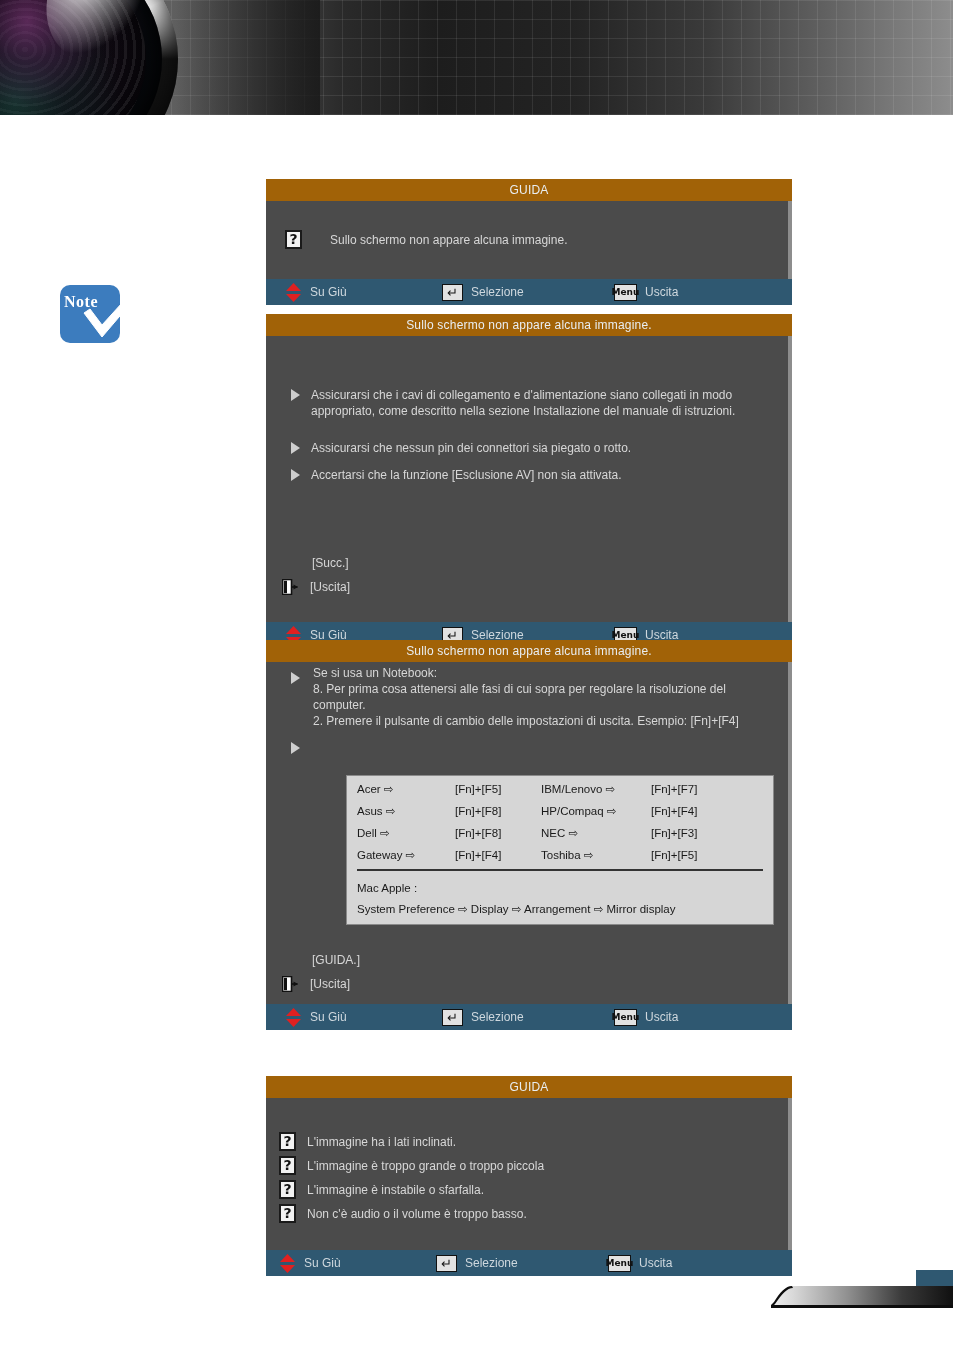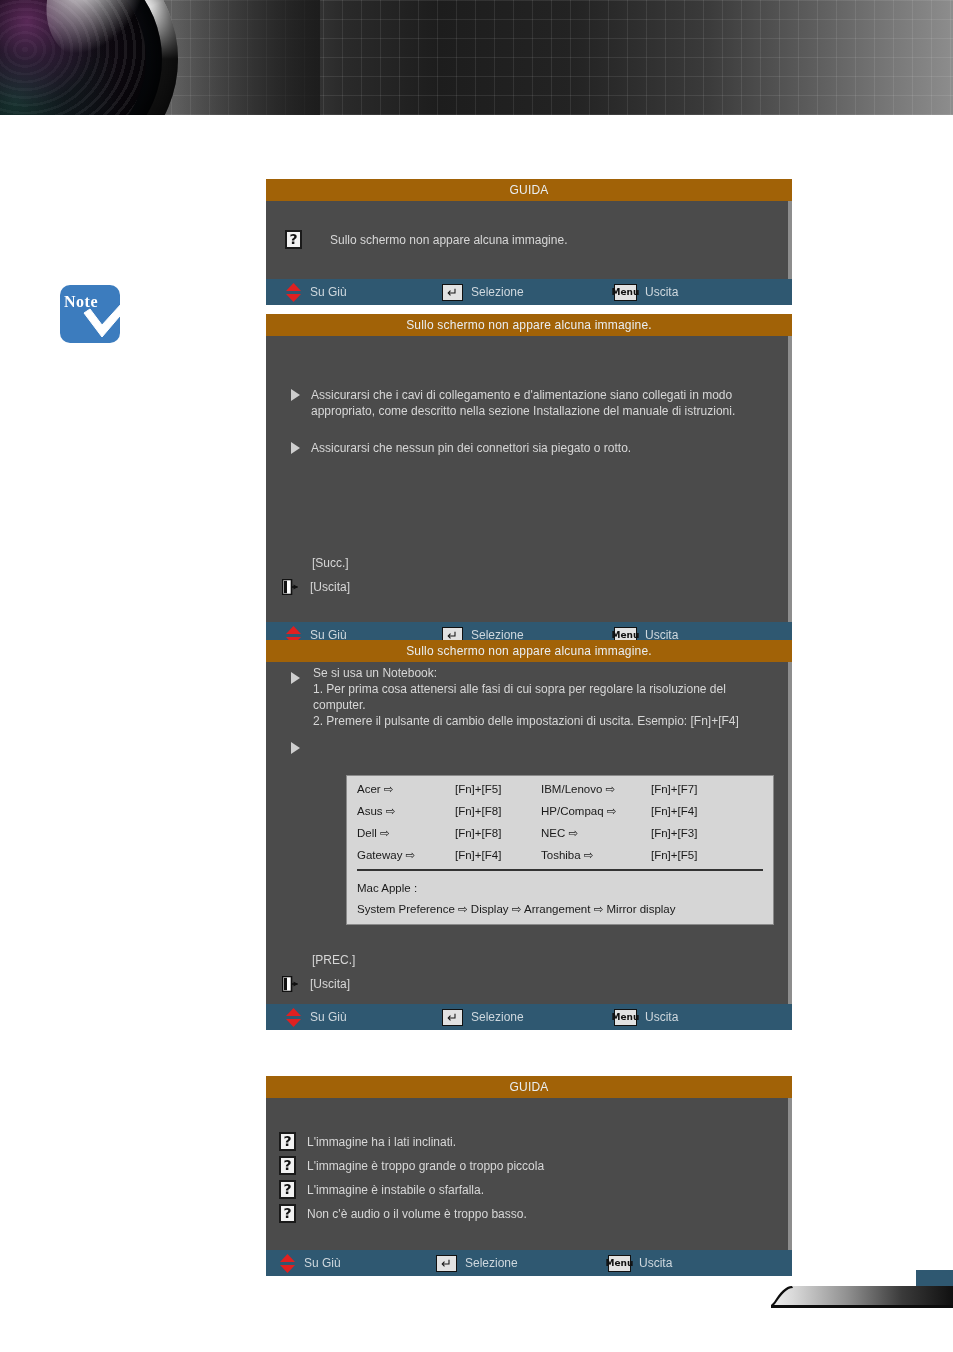--- a/index.html
+++ b/index.html
@@ -201,20 +201,24 @@
       <div class="scrollbar" style="height:286px;"></div>
 
       <div class="bul-row" style="position:absolute;left:25px;top:51px;width:472px;">
         <div class="bullet"></div>
         <span class="bul-text">Assicurarsi che i cavi di collegamento e d'alimentazione siano collegati in modo appropriato, come descritto nella sezione Installazione del manuale di istruzioni.</span>
       </div>
       <div class="bul-row" style="position:absolute;left:25px;top:104px;width:472px;">
         <div class="bullet"></div>
         <span class="bul-text">Assicurarsi che nessun pin dei connettori sia piegato o rotto.</span>
       </div>
+      <div class="bul-row" style="position:absolute;left:25px;top:131px;width:472px;">
+        <div class="bullet"></div>
+        <span class="bul-text">Accertarsi che la funzione [Esclusione AV] non sia attivata.</span>
+      </div>
 
       <div style="position:absolute;left:46px;top:219px;" class="bul-text">[Succ.]</div>
       <div style="position:absolute;left:16px;top:243px;display:flex;align-items:center;gap:12px;">
         <svg class="exit-ico" viewBox="0 0 16 16">
           <rect x="0.5" y="0.5" width="9" height="15" fill="#ffffff" stroke="#111" stroke-width="1.6"></rect>
           <rect x="1.8" y="1.8" width="3.2" height="12.4" fill="#111"></rect>
           <path d="M9 8 L15.5 8" stroke="#111" stroke-width="1.6"></path>
           <polygon points="16,8 11.5,5.4 11.5,10.6" fill="#111"></polygon>
         </svg>
         <span class="bul-text">[Uscita]</span>
@@ -242,21 +246,21 @@
   <div class="osd" style="top:640px;">
     <div class="osd-title">Sullo schermo non appare alcuna immagine.</div>
     <div class="osd-body" style="height:342px;">
       <div class="scrollbar" style="height:342px;"></div>
 
       <div class="bullet" style="position:absolute;left:25px;top:8px;"></div>
       <div class="bullet" style="position:absolute;left:25px;top:78px;"></div>
 
       <div style="position:absolute;left:47px;top:3px;width:460px;">
         <div class="bul-text">Se si usa un Notebook:</div>
-        <div class="bul-text">1. Per prima cosa attenersi alle fasi di cui sopra per regolare la risoluzione del computer.</div>
+        <div class="bul-text">8. Per prima cosa attenersi alle fasi di cui sopra per regolare la risoluzione del computer.</div>
         <div class="bul-text">2. Premere il pulsante di cambio delle impostazioni di uscita. Esempio: [Fn]+[F4]</div>
       </div>
 
       <div class="kb-table" style="position:absolute;left:80px;top:113px;margin:0;">
         <div class="kb-grid">
           <span><span>Acer</span> <span class="arrowg">⇨</span></span>
           <span>[Fn]+[F5]</span>
           <span><span>IBM/Lenovo</span> <span class="arrowg">⇨</span></span>
           <span>[Fn]+[F7]</span>
 
@@ -281,21 +285,21 @@
           <span>System Preference</span>
           <span class="arrowg">⇨</span>
           <span>Display</span>
           <span class="arrowg">⇨</span>
           <span>Arrangement</span>
           <span class="arrowg">⇨</span>
           <span>Mirror display</span>
         </div>
       </div>
 
-      <div style="position:absolute;left:46px;top:290px;" class="bul-text">[PREC.]</div>
+      <div style="position:absolute;left:46px;top:290px;" class="bul-text">[GUIDA.]</div>
       <div style="position:absolute;left:16px;top:314px;display:flex;align-items:center;gap:12px;">
         <svg class="exit-ico" viewBox="0 0 16 16">
           <rect x="0.5" y="0.5" width="9" height="15" fill="#ffffff" stroke="#111" stroke-width="1.6"></rect>
           <rect x="1.8" y="1.8" width="3.2" height="12.4" fill="#111"></rect>
           <path d="M9 8 L15.5 8" stroke="#111" stroke-width="1.6"></path>
           <polygon points="16,8 11.5,5.4 11.5,10.6" fill="#111"></polygon>
         </svg>
         <span class="bul-text">[Uscita]</span>
       </div>
     </div>

